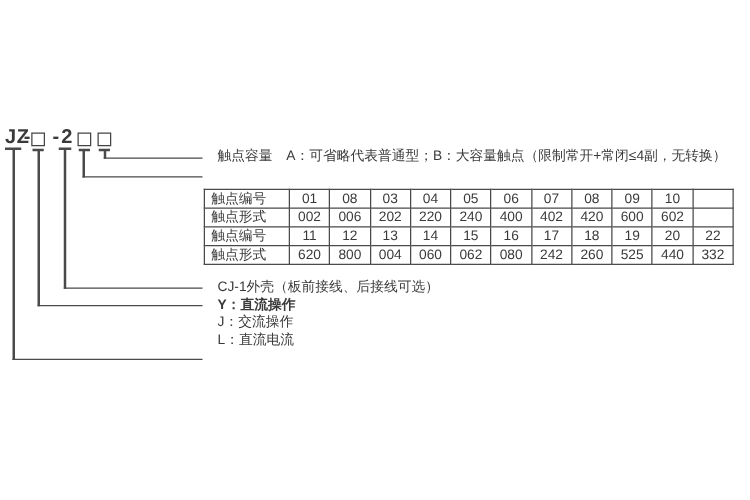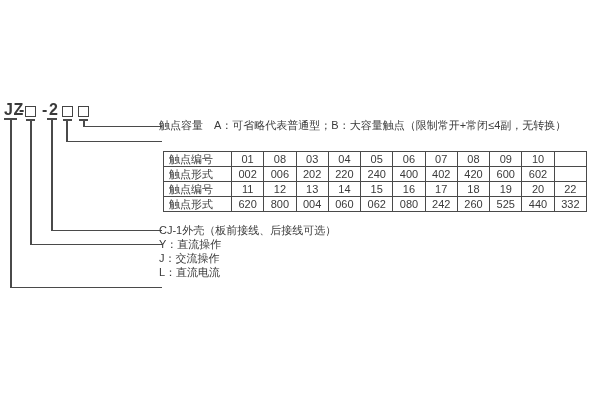--- a/index.html
+++ b/index.html
@@ -44,21 +44,21 @@
     background: #4a4a4a;
   }
   .tick {
     position: absolute;
     height: 2px;
     background: #4a4a4a;
   }
   
   .callout {
     position: absolute;
-    left: 159px;
+    left: 174px;
     font-size: 11px;
     line-height: 14px;
     color: #3a3a3a;
     white-space: nowrap;
     text-align: right;
   }
   
   .contact-table {
     position: absolute;
     left: 163px;
@@ -111,21 +111,21 @@
   <div class="vline" style="left:83px; top:120px; height:7px;"></div>
 
   <div class="hline" style="left:83px; top:125.5px; width:79px;"></div>
   <div class="hline" style="left:66px; top:140.5px; width:96px;"></div>
   <div class="hline" style="left:51px; top:229.5px; width:111px;"></div>
   <div class="hline" style="left:30px; top:243.5px; width:132px;"></div>
   <div class="hline" style="left:10px; top:286.5px; width:152px;"></div>
 
   <div class="callout" style="top:118px;">触点容量　A：可省略代表普通型；B：大容量触点（限制常开+常闭≤4副，无转换）</div>
   <div class="callout" style="top:223px;">CJ-1外壳（板前接线、后接线可选）</div>
-  <div class="callout" style="top:237px;">Y：直流操作</div>
+  <div class="callout" style="top:237px;font-weight:bold;">Y：直流操作</div>
   <div class="callout" style="top:251px;">J：交流操作</div>
   <div class="callout" style="top:265px;">L：直流电流</div>
 
   <table class="contact-table">
     <tbody>
         <tr>
           <td class="lbl">触点编号</td>
           <td>01</td>
           <td>08</td>
           <td>03</td>

